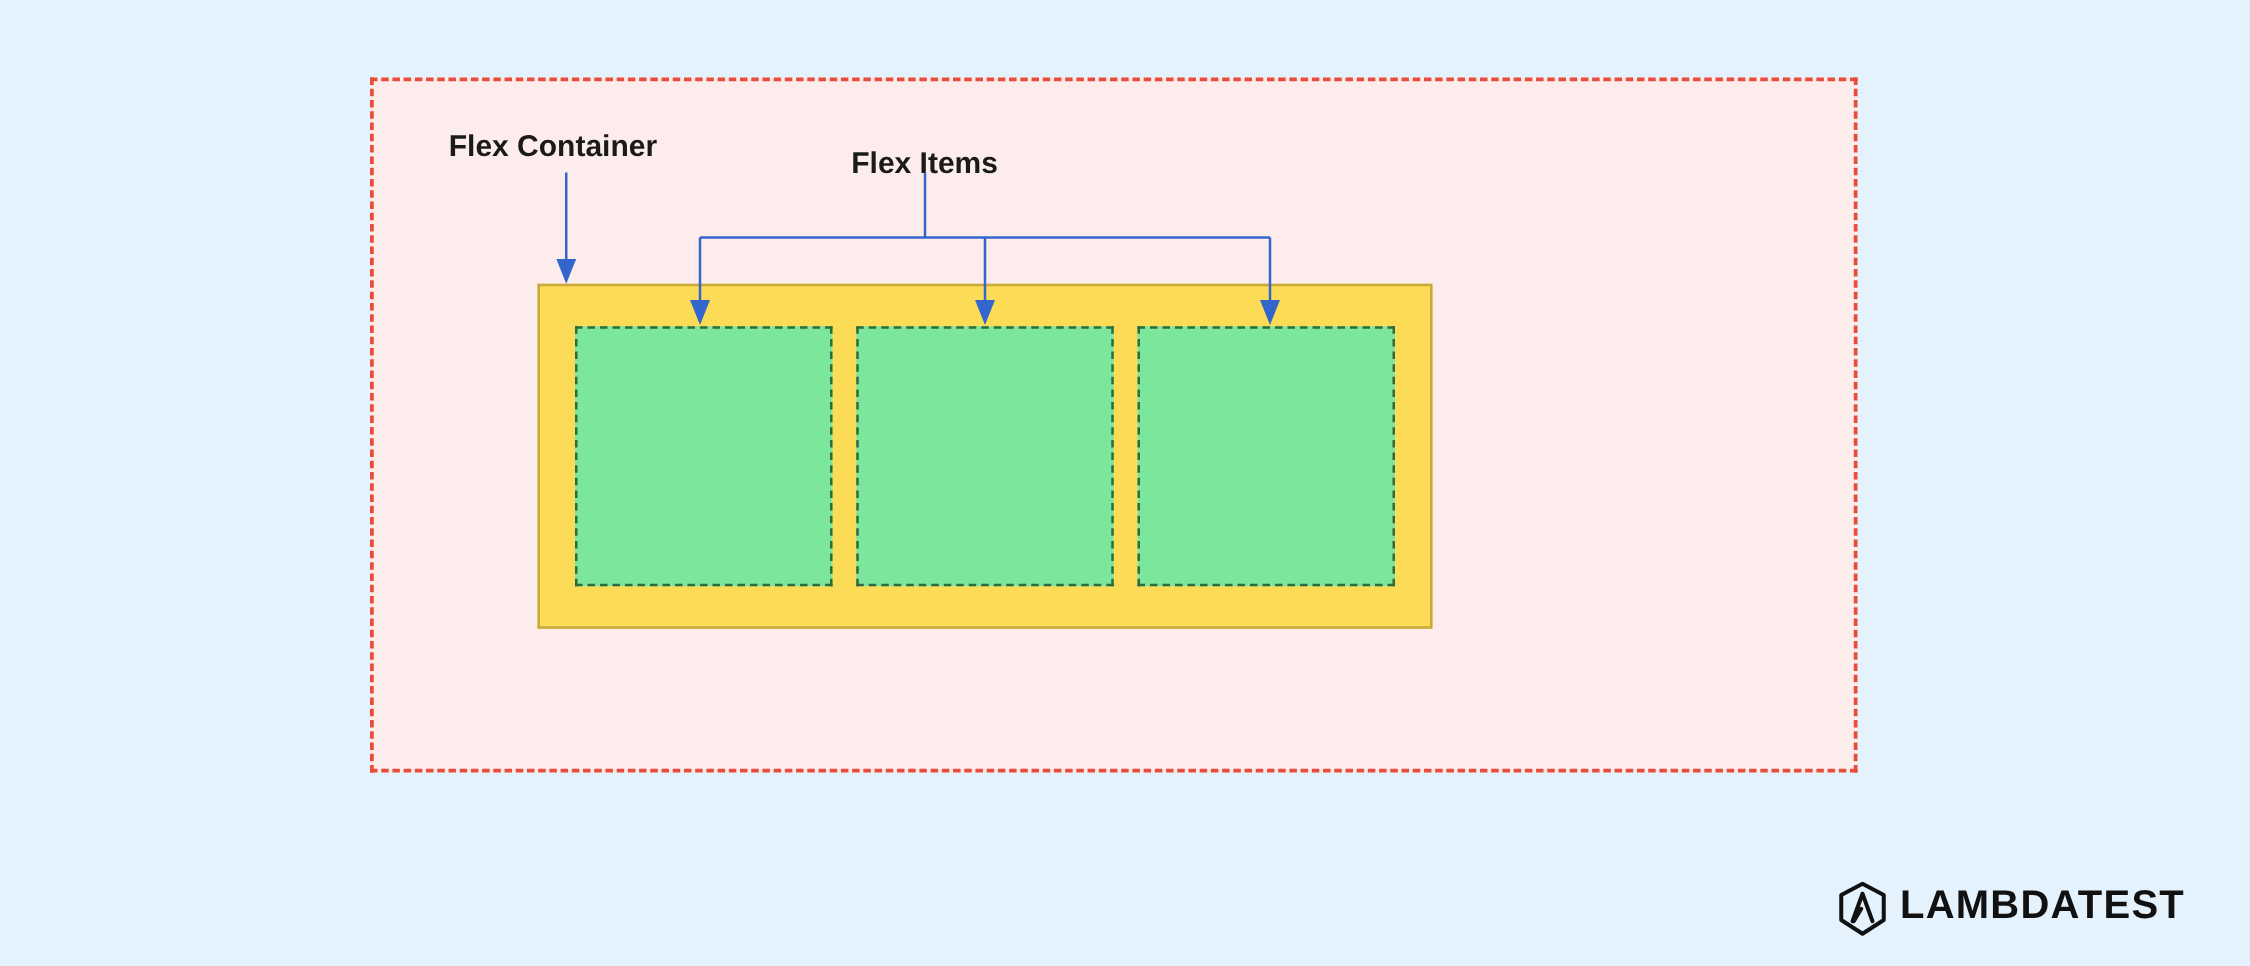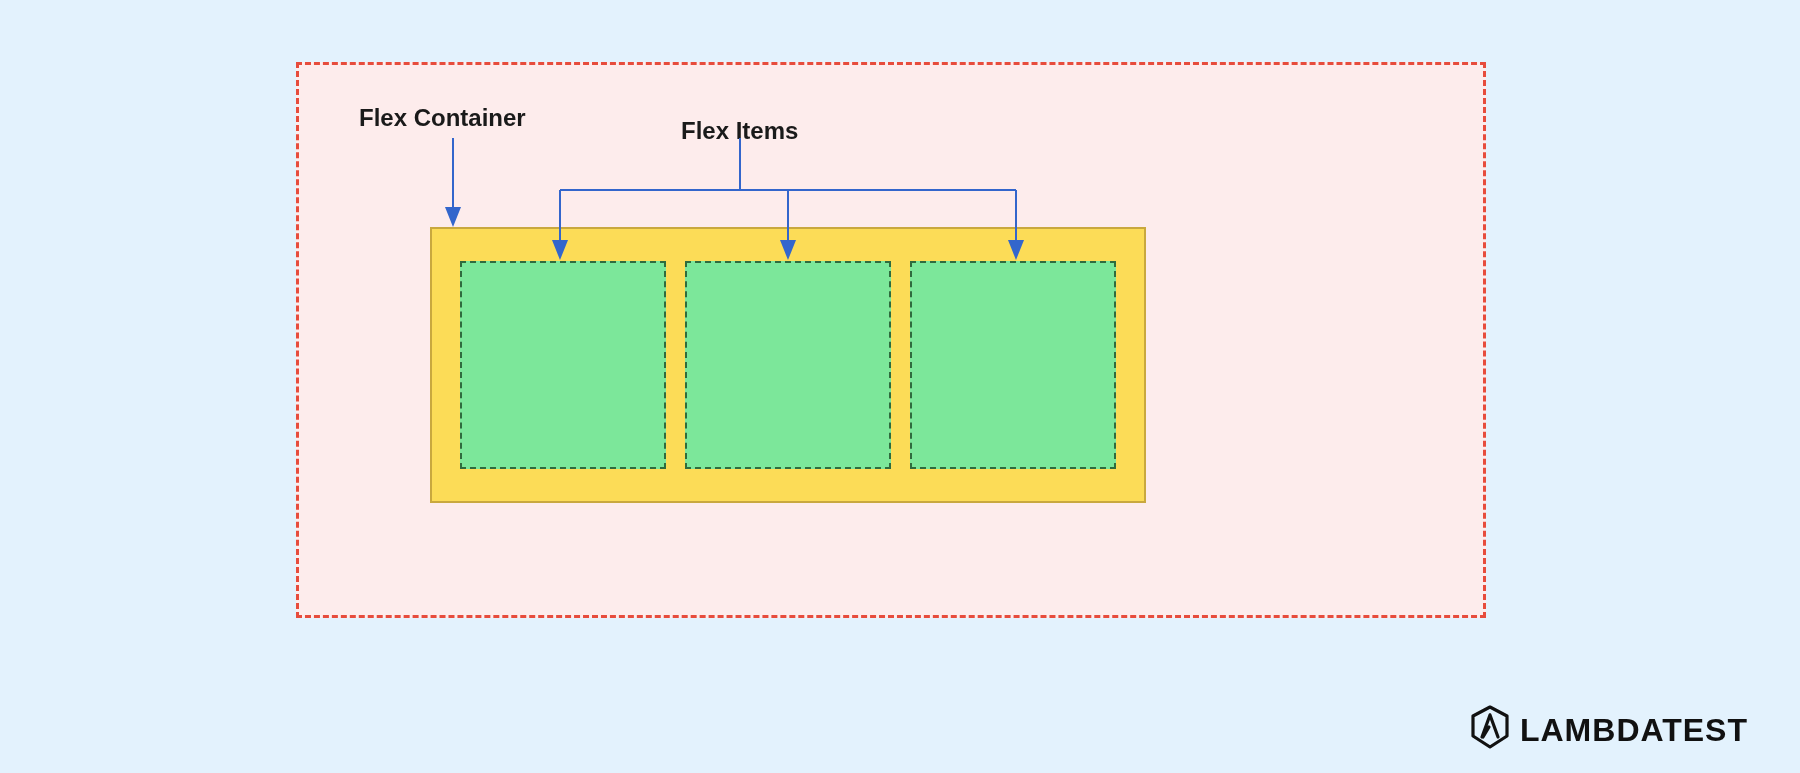--- a/index.html
+++ b/index.html
@@ -64,21 +64,21 @@
     inset: 0;
     width: 1800px;
     height: 773px;
     pointer-events: none;
   }
   .logo {
     position: absolute;
     right: 52px;
     bottom: 24px;
     display: flex;
-    align-items: flex-end;
+    align-items: flex-start;
     gap: 10px;
   }
   .logo-text {
     font-size: 32px;
     font-weight: 800;
     letter-spacing: 1px;
     color: #111;
   }
   .logo-mark svg { display: block; }
 </style>

